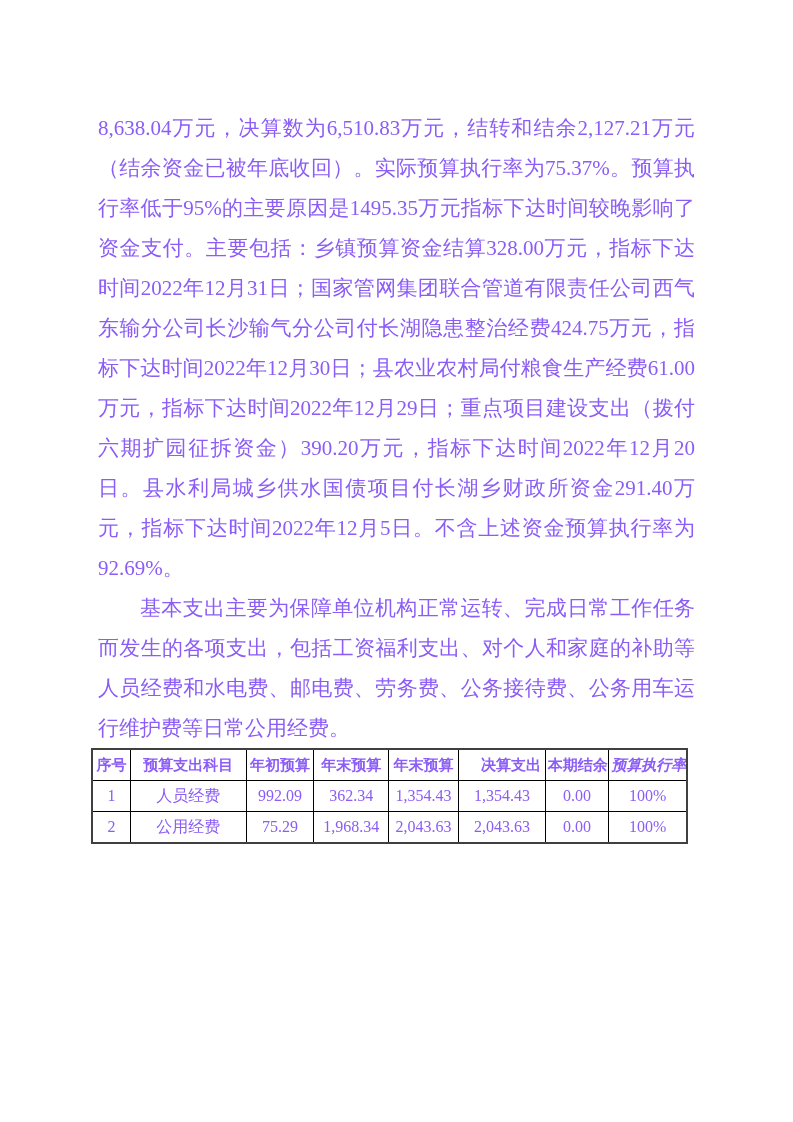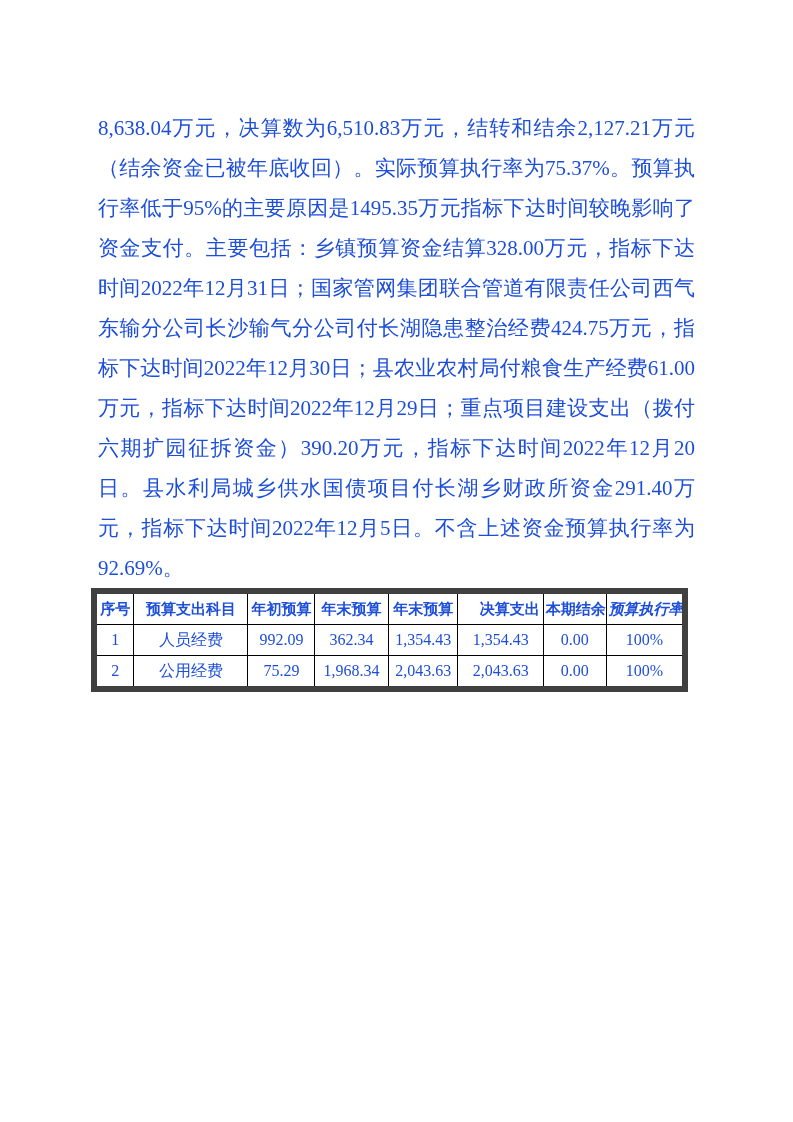--- a/index.html
+++ b/index.html
@@ -5,21 +5,21 @@
   html, body {
     margin: 0;
     padding: 0;
     background: #ffffff;
   }
   .page {
     position: relative;
     width: 793px;
     height: 910px;
     background: #ffffff;
-    color: #1d4ed8;
+    color: #8b5cf6;
     font-family: "Liberation Serif", "DejaVu Serif", serif;
     overflow: hidden;
   }
   .content {
     position: absolute;
     top: 108px;
     left: 98px;
     width: 597px;
   }
   .body-text {
@@ -46,21 +46,21 @@
     line-height: 40px;
     text-align: center;
     font-weight: normal;
   }
   .data-table {
     border-collapse: collapse;
     table-layout: fixed;
     width: 597px;
     margin-left: -7px;
     margin-top: 0px;
-    border: 6px solid #404040;
+    border: 2px solid #404040;
   }
   .data-table th, .data-table td {
     border: 1px solid #000000;
     height: 30px;
     text-align: center;
     vertical-align: middle;
     padding: 0 2px;
     overflow: hidden;
     white-space: nowrap;
   }
@@ -90,20 +90,21 @@
     font-size: 17px;
     line-height: 22px;
   }
 </style>
 </head>
 <body>
 
 <div class="page">
   <div class="content">
     <p class="body-text">8,638.04万元，决算数为6,510.83万元，结转和结余2,127.21万元（结余资金已被年底收回）。实际预算执行率为75.37%。预算执行率低于95%的主要原因是1495.35万元指标下达时间较晚影响了资金支付。主要包括：乡镇预算资金结算328.00万元，指标下达时间2022年12月31日；国家管网集团联合管道有限责任公司西气东输分公司长沙输气分公司付长湖隐患整治经费424.75万元，指标下达时间2022年12月30日；县农业农村局付粮食生产经费61.00万元，指标下达时间2022年12月29日；重点项目建设支出（拨付六期扩园征拆资金）390.20万元，指标下达时间2022年12月20日。县水利局城乡供水国债项目付长湖乡财政所资金291.40万元，指标下达时间2022年12月5日。不含上述资金预算执行率为92.69%。</p>
+    <p class="body-text indent">基本支出主要为保障单位机构正常运转、完成日常工作任务而发生的各项支出，包括工资福利支出、对个人和家庭的补助等人员经费和水电费、邮电费、劳务费、公务接待费、公务用车运行维护费等日常公用经费。</p>
     <table class="data-table">
       <thead>
           <tr>
             <th>序号</th>
             <th>预算支出科目</th>
             <th>年初预算</th>
             <th>年末预算</th>
             <th>年末预算</th>
             <th>决算支出</th>
             <th>本期结余</th>

